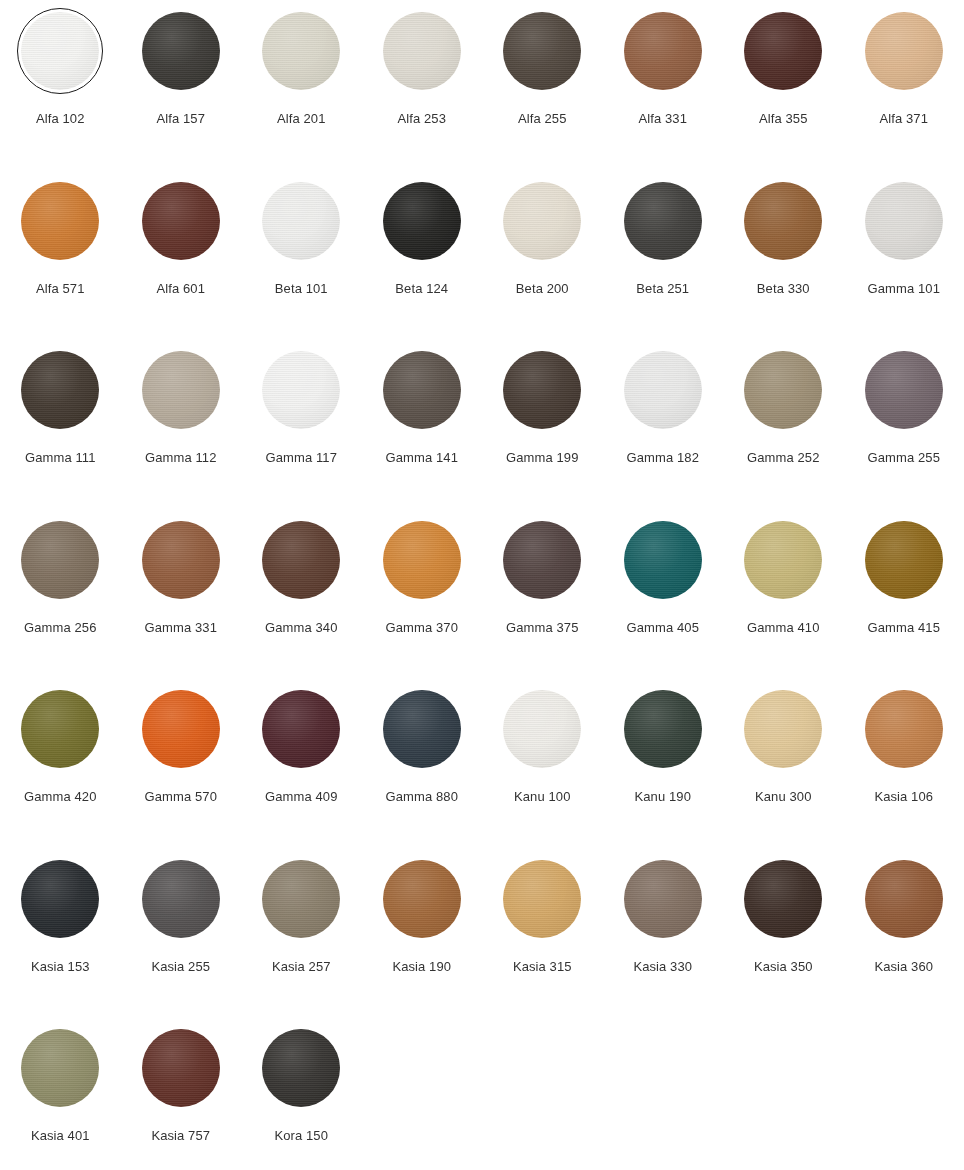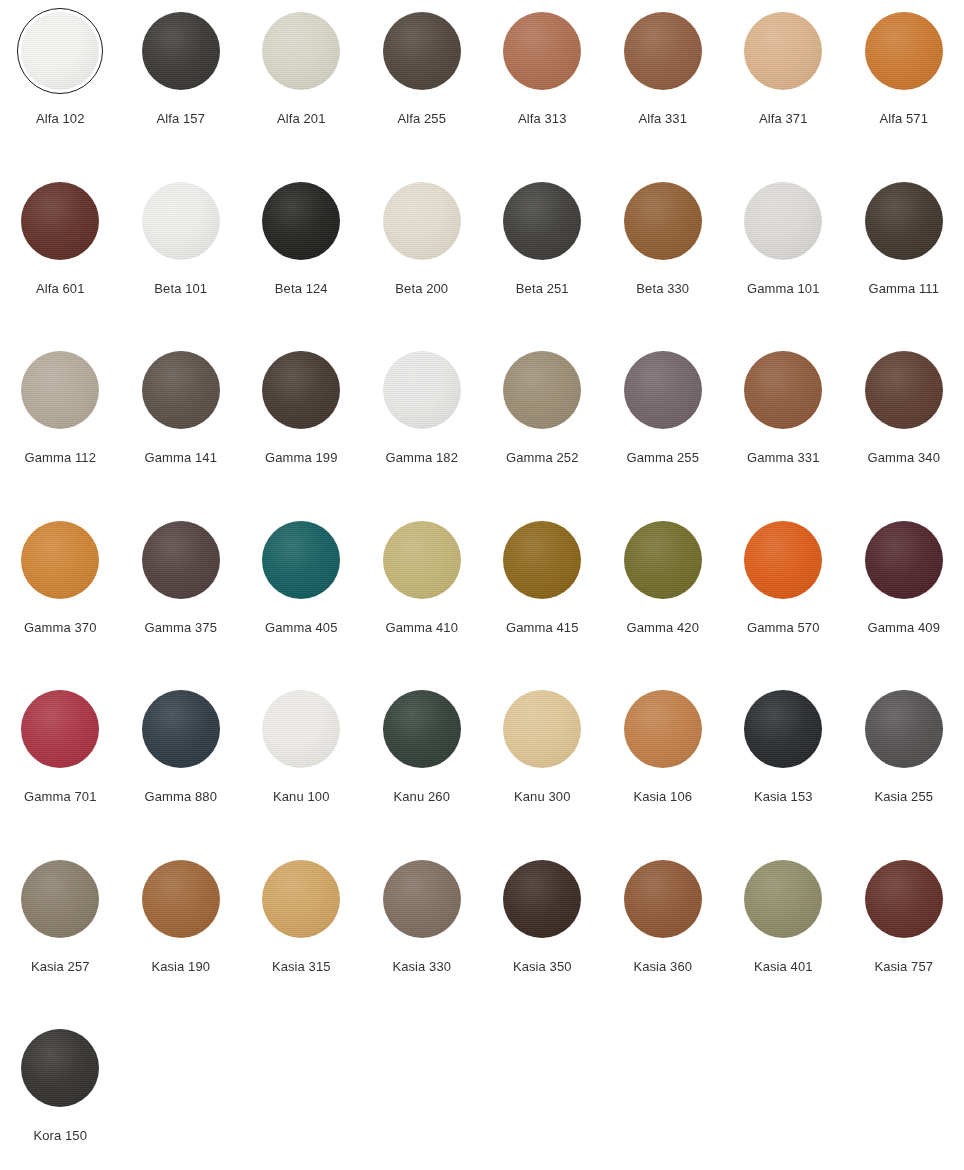--- a/index.html
+++ b/index.html
@@ -111,38 +111,44 @@
       <div class="swatch-label">Alfa 157</div>
     </div>
     <div class="swatch-cell">
       <div class="swatch-disc-wrap">
         <div class="swatch-disc" title="Alfa 201" style="background-color: rgb(217, 214, 200);"></div>
       </div>
       <div class="swatch-label">Alfa 201</div>
     </div>
     <div class="swatch-cell">
       <div class="swatch-disc-wrap">
+        <div class="swatch-disc" title="Alfa 253" style="background-color: rgb(222, 218, 208);"></div>
+      </div>
+      <div class="swatch-label">Alfa 253</div>
+    </div>
+    <div class="swatch-cell">
+      <div class="swatch-disc-wrap">
         <div class="swatch-disc" title="Alfa 255" style="background-color: rgb(75, 65, 56);"></div>
       </div>
       <div class="swatch-label">Alfa 255</div>
     </div>
     <div class="swatch-cell">
       <div class="swatch-disc-wrap">
-        <div class="swatch-disc" title="Alfa 313" style="background-color: rgb(174, 107, 75);"></div>
-      </div>
-      <div class="swatch-label">Alfa 313</div>
-    </div>
-    <div class="swatch-cell">
-      <div class="swatch-disc-wrap">
         <div class="swatch-disc" title="Alfa 331" style="background-color: rgb(142, 90, 60);"></div>
       </div>
       <div class="swatch-label">Alfa 331</div>
     </div>
     <div class="swatch-cell">
       <div class="swatch-disc-wrap">
+        <div class="swatch-disc" title="Alfa 355" style="background-color: rgb(74, 37, 31);"></div>
+      </div>
+      <div class="swatch-label">Alfa 355</div>
+    </div>
+    <div class="swatch-cell">
+      <div class="swatch-disc-wrap">
         <div class="swatch-disc" title="Alfa 371" style="background-color: rgb(220, 179, 137);"></div>
       </div>
       <div class="swatch-label">Alfa 371</div>
     </div>
     <div class="swatch-cell">
       <div class="swatch-disc-wrap">
         <div class="swatch-disc" title="Alfa 571" style="background-color: rgb(204, 118, 42);"></div>
       </div>
       <div class="swatch-label">Alfa 571</div>
     </div>
@@ -195,20 +201,26 @@
       <div class="swatch-label">Gamma 111</div>
     </div>
     <div class="swatch-cell">
       <div class="swatch-disc-wrap">
         <div class="swatch-disc" title="Gamma 112" style="background-color: rgb(180, 169, 153);"></div>
       </div>
       <div class="swatch-label">Gamma 112</div>
     </div>
     <div class="swatch-cell">
       <div class="swatch-disc-wrap">
+        <div class="swatch-disc" title="Gamma 117" style="background-color: rgb(242, 242, 241);"></div>
+      </div>
+      <div class="swatch-label">Gamma 117</div>
+    </div>
+    <div class="swatch-cell">
+      <div class="swatch-disc-wrap">
         <div class="swatch-disc" title="Gamma 141" style="background-color: rgb(86, 76, 68);"></div>
       </div>
       <div class="swatch-label">Gamma 141</div>
     </div>
     <div class="swatch-cell">
       <div class="swatch-disc-wrap">
         <div class="swatch-disc" title="Gamma 199" style="background-color: rgb(64, 52, 44);"></div>
       </div>
       <div class="swatch-label">Gamma 199</div>
     </div>
@@ -225,20 +237,26 @@
       <div class="swatch-label">Gamma 252</div>
     </div>
     <div class="swatch-cell">
       <div class="swatch-disc-wrap">
         <div class="swatch-disc" title="Gamma 255" style="background-color: rgb(110, 96, 102);"></div>
       </div>
       <div class="swatch-label">Gamma 255</div>
     </div>
     <div class="swatch-cell">
       <div class="swatch-disc-wrap">
+        <div class="swatch-disc" title="Gamma 256" style="background-color: rgb(122, 106, 88);"></div>
+      </div>
+      <div class="swatch-label">Gamma 256</div>
+    </div>
+    <div class="swatch-cell">
+      <div class="swatch-disc-wrap">
         <div class="swatch-disc" title="Gamma 331" style="background-color: rgb(141, 86, 54);"></div>
       </div>
       <div class="swatch-label">Gamma 331</div>
     </div>
     <div class="swatch-cell">
       <div class="swatch-disc-wrap">
         <div class="swatch-disc" title="Gamma 340" style="background-color: rgb(89, 56, 42);"></div>
       </div>
       <div class="swatch-label">Gamma 340</div>
     </div>
@@ -285,41 +303,35 @@
       <div class="swatch-label">Gamma 570</div>
     </div>
     <div class="swatch-cell">
       <div class="swatch-disc-wrap">
         <div class="swatch-disc" title="Gamma 601" style="background-color: rgb(74, 31, 38);"></div>
       </div>
       <div class="swatch-label">Gamma 409</div>
     </div>
     <div class="swatch-cell">
       <div class="swatch-disc-wrap">
-        <div class="swatch-disc" title="Gamma 701" style="background-color: rgb(169, 47, 62);"></div>
-      </div>
-      <div class="swatch-label">Gamma 701</div>
-    </div>
-    <div class="swatch-cell">
-      <div class="swatch-disc-wrap">
         <div class="swatch-disc" title="Gamma 880" style="background-color: rgb(42, 54, 64);"></div>
       </div>
       <div class="swatch-label">Gamma 880</div>
     </div>
     <div class="swatch-cell">
       <div class="swatch-disc-wrap">
         <div class="swatch-disc" title="Kanu 100" style="background-color: rgb(238, 236, 231);"></div>
       </div>
       <div class="swatch-label">Kanu 100</div>
     </div>
     <div class="swatch-cell">
       <div class="swatch-disc-wrap">
         <div class="swatch-disc" title="Kanu 150" style="background-color: rgb(46, 59, 51);"></div>
       </div>
-      <div class="swatch-label">Kanu 260</div>
+      <div class="swatch-label">Kanu 190</div>
     </div>
     <div class="swatch-cell">
       <div class="swatch-disc-wrap">
         <div class="swatch-disc" title="Kanu 300" style="background-color: rgb(224, 198, 148);"></div>
       </div>
       <div class="swatch-label">Kanu 300</div>
     </div>
     <div class="swatch-cell">
       <div class="swatch-disc-wrap">
         <div class="swatch-disc" title="Kasia 106" style="background-color: rgb(192, 124, 68);"></div>

